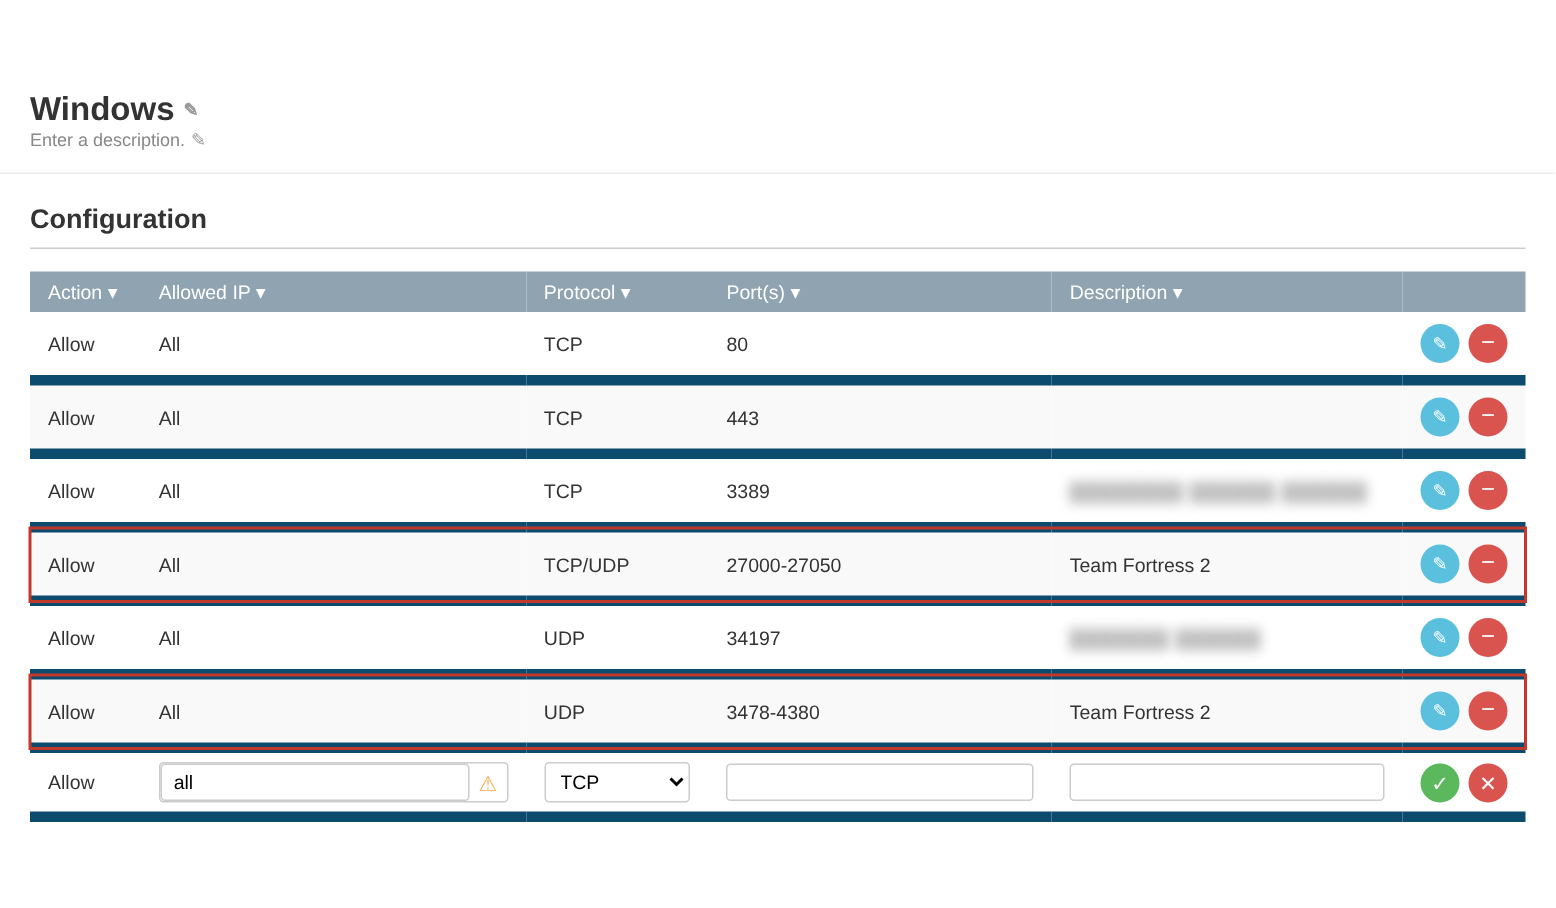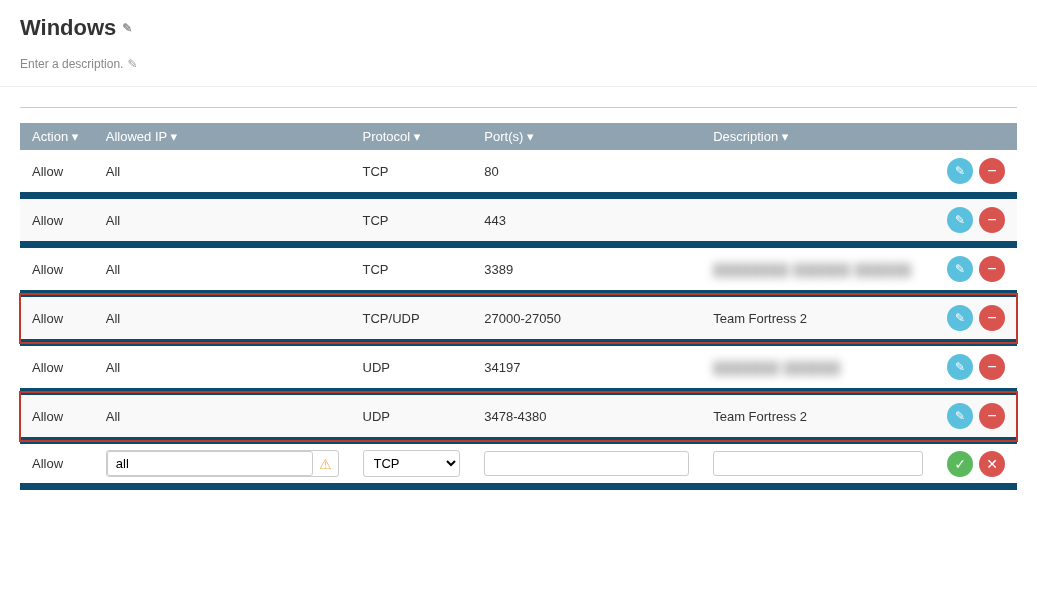--- a/index.html
+++ b/index.html
@@ -15,30 +15,31 @@
     }
 
     .title-area {}
     .page-title {
       font-size: 22px;
       font-weight: bold;
       color: #333;
       display: flex;
       align-items: center;
       gap: 6px;
+      margin-top: 45px;
     }
     .edit-icon-small {
       font-size: 12px;
       color: #999;
       cursor: pointer;
     }
     .description-line {
       font-size: 12px;
       color: #888;
-      margin-top: 16px;
+      margin-top: 0;
       display: flex;
       align-items: center;
       gap: 4px;
     }
 
     .active-badge {
       background-color: #5cb85c;
       color: white;
       padding: 8px 18px;
       border-radius: 4px;
@@ -223,20 +224,21 @@
       <span class="edit-icon-small">✎</span>
     </div>
     <div class="description-line">
       <span>Enter a description.</span>
       <span class="edit-icon-small">✎</span>
     </div>
   </div>
 </div>
 
 <div class="main-content">
+  <h2 class="config-title">Configuration</h2>
   <hr class="section-divider">
 
 
   <table>
     <thead>
       <tr>
         <th>Action <span>▾</span></th>
         <th>Allowed IP <span>▾</span></th>
         <th>Protocol <span>▾</span></th>
         <th>Port(s) <span>▾</span></th>

